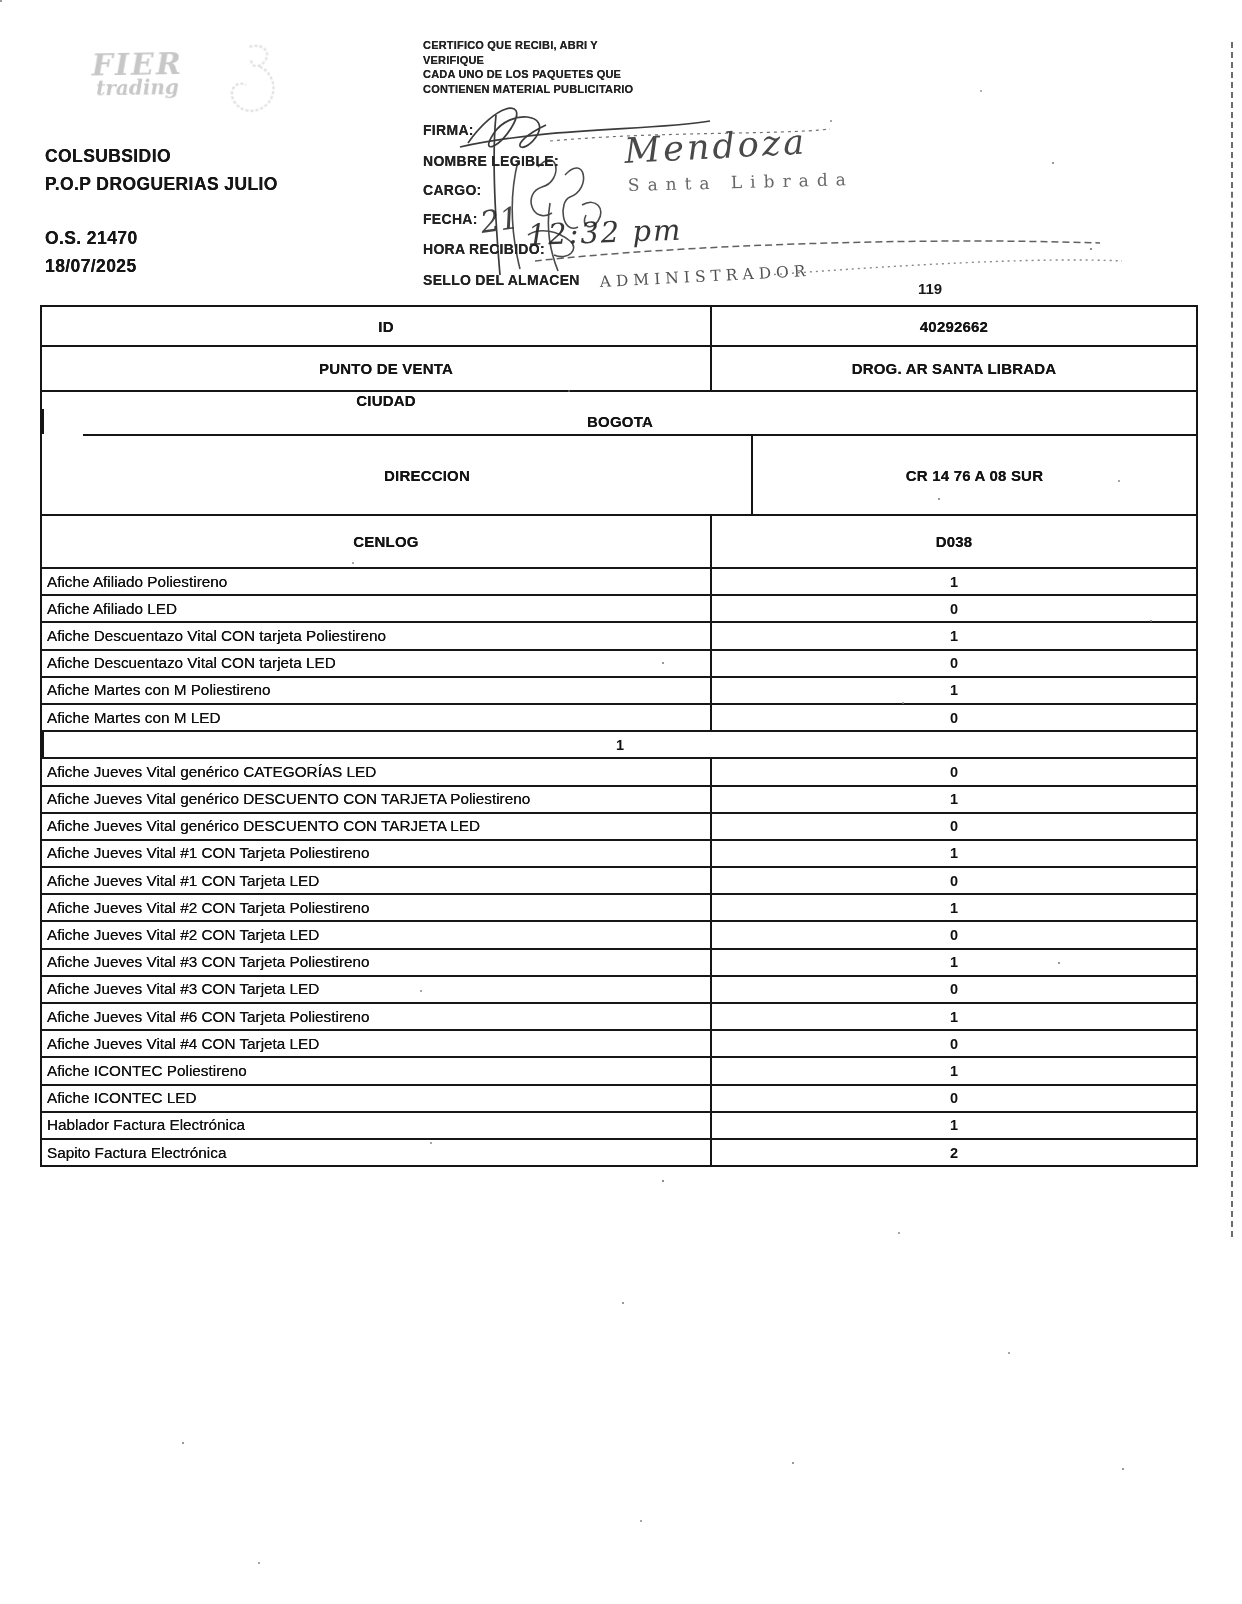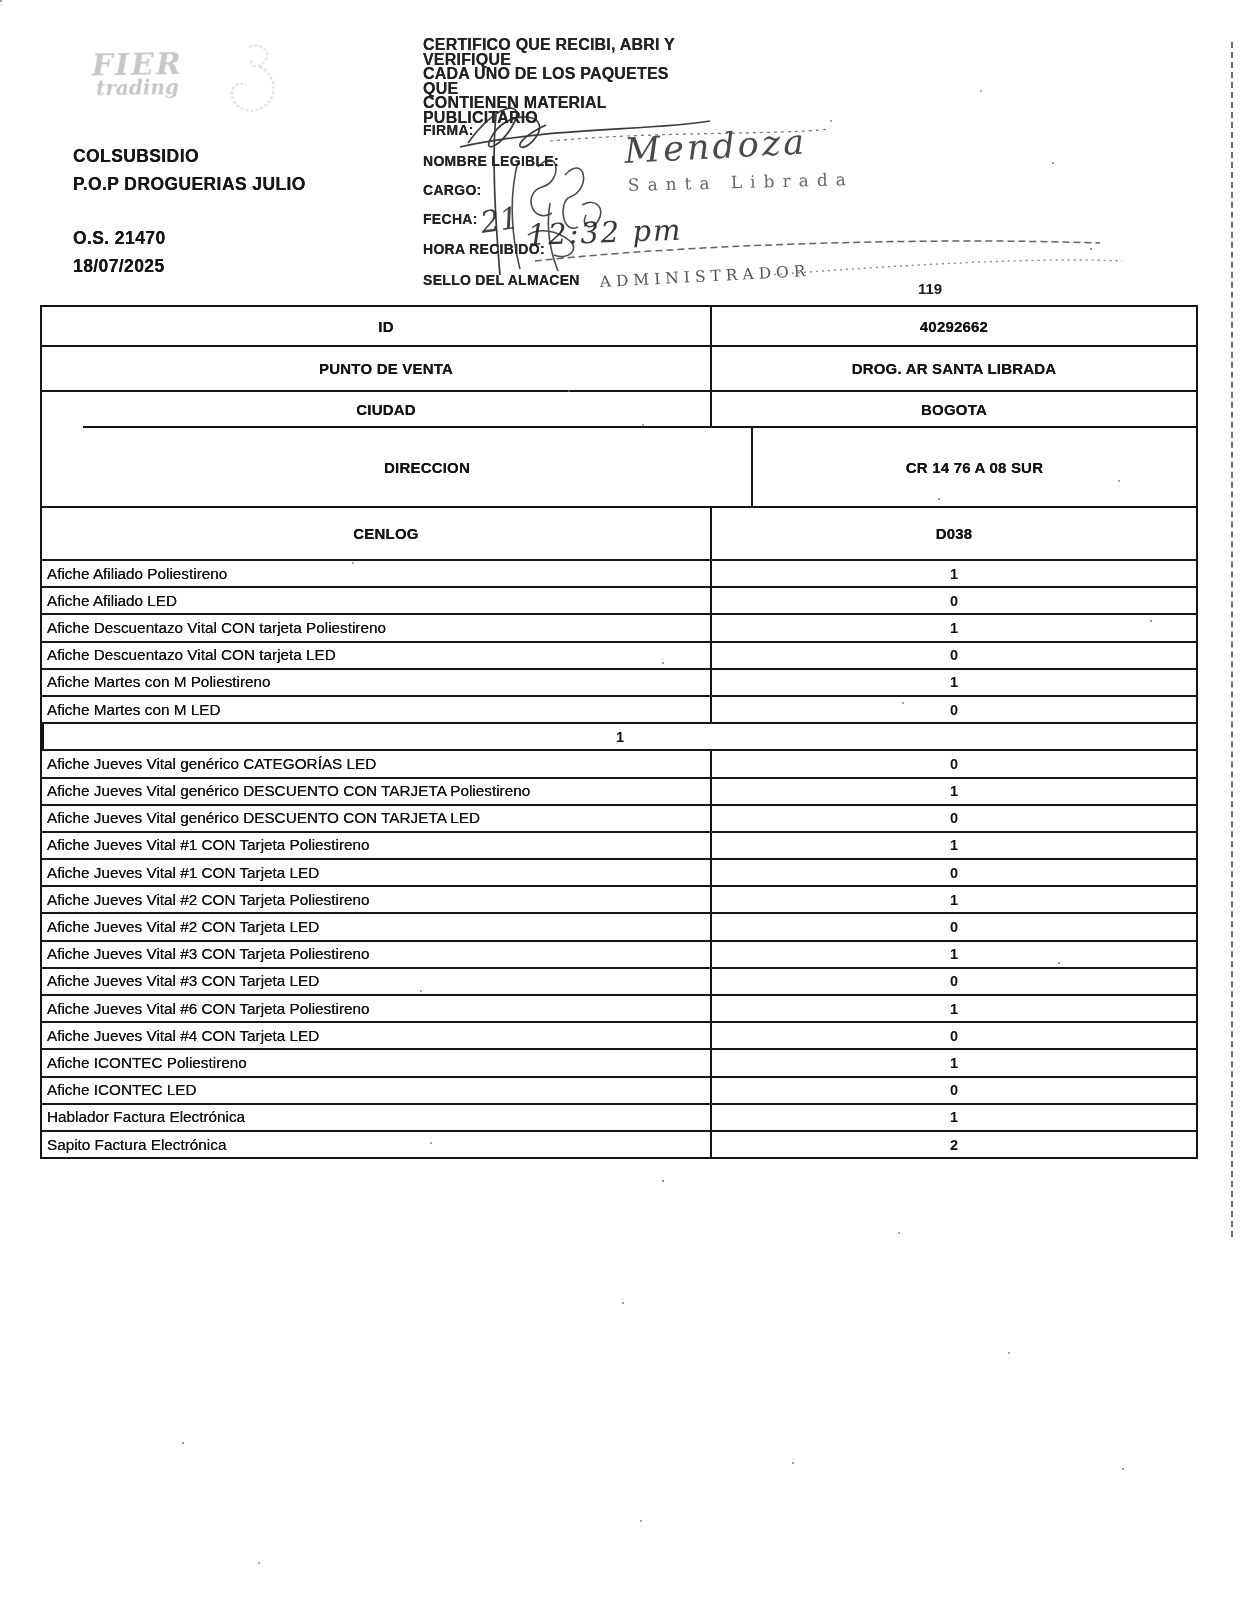--- a/index.html
+++ b/index.html
@@ -12,23 +12,23 @@
   .vendor-logo{
     left:92px;top:46px;width:170px;height:70px;
     color:#9a9a9a;opacity:.55;filter:blur(.7px);
     transform:rotate(-1deg);
     font-family:"DejaVu Serif", serif;font-weight:700;
   }
   .vendor-logo .l1{font-size:30px;letter-spacing:2px;font-style:italic;}
   .vendor-logo .l2{font-size:20px;font-style:italic;margin-top:-6px;margin-left:4px;}
   .logo-swirl{position:absolute;left:128px;top:-4px;opacity:.8;}
   .co-line{left:45px;font-weight:700;font-size:17.5px;letter-spacing:.4px;
-    text-shadow:0 0 .6px #000;color:#161616;margin-left:28px;}
+    text-shadow:0 0 .6px #000;color:#161616;}
   .cert{
-    left:423px;top:38px;width:270px;font-size:16px;font-weight:700;
+    left:423px;top:38px;width:270px;font-size:11px;font-weight:700;
     line-height:14.5px;letter-spacing:.2px;color:#222;text-shadow:0 0 .5px #333;
   }
   .field-label{
     left:423px;font-size:14px;font-weight:700;color:#222;
     letter-spacing:.3px;text-shadow:0 0 .5px #333;white-space:nowrap;
   }
   .page-number{left:918px;top:280px;font-size:15px;font-weight:700;color:#1a1a1a;}
   
   .hand-svg{left:400px;top:85px;}
   .hw-name{font-family:"DejaVu Serif", serif;font-style:italic;font-size:35px;fill:#2a2a2a;
@@ -46,21 +46,21 @@
   .trow{display:flex;box-sizing:border-box;}
   .trow + .trow{border-top:2.6px solid #151515;}
   .cell-l{width:668px;box-sizing:border-box;display:flex;align-items:center;padding-left:20px;}
   .cell-r{flex:1;box-sizing:border-box;border-left:2.4px solid #151515;
     display:flex;align-items:center;justify-content:center;text-align:center;}
   .info-row .cell-l{justify-content:center;text-align:center;}
   .info-row{font-weight:700;font-size:15px;letter-spacing:.2px;color:#131313;
     text-shadow:0 0 .4px #222;}
   .info-row-0{height:38px;}
   .info-row-1{height:45px;}
-  .info-row-2{height:36px;}
+  .info-row-2{height:44px;flex-direction:column;}
   .info-row-3{height:80px;margin-left:41px;}
   .info-row-4{height:53px;}
   .item-row{height:27.2px;font-size:15.3px;color:#101010;}
   .item-row + .item-row, .item-row{border-top:2.2px solid #171717;}
   .item-row .cell-l{padding-left:5px;justify-content:flex-start;text-shadow:0 0 .35px #222;}
   .item-row .cell-r{font-weight:700;font-size:14.5px;}
   
   .scan-edge-line{
     left:1231px;top:42px;height:1195px;width:0;
     border-left:2px dashed #3c3c3c;opacity:.75;

